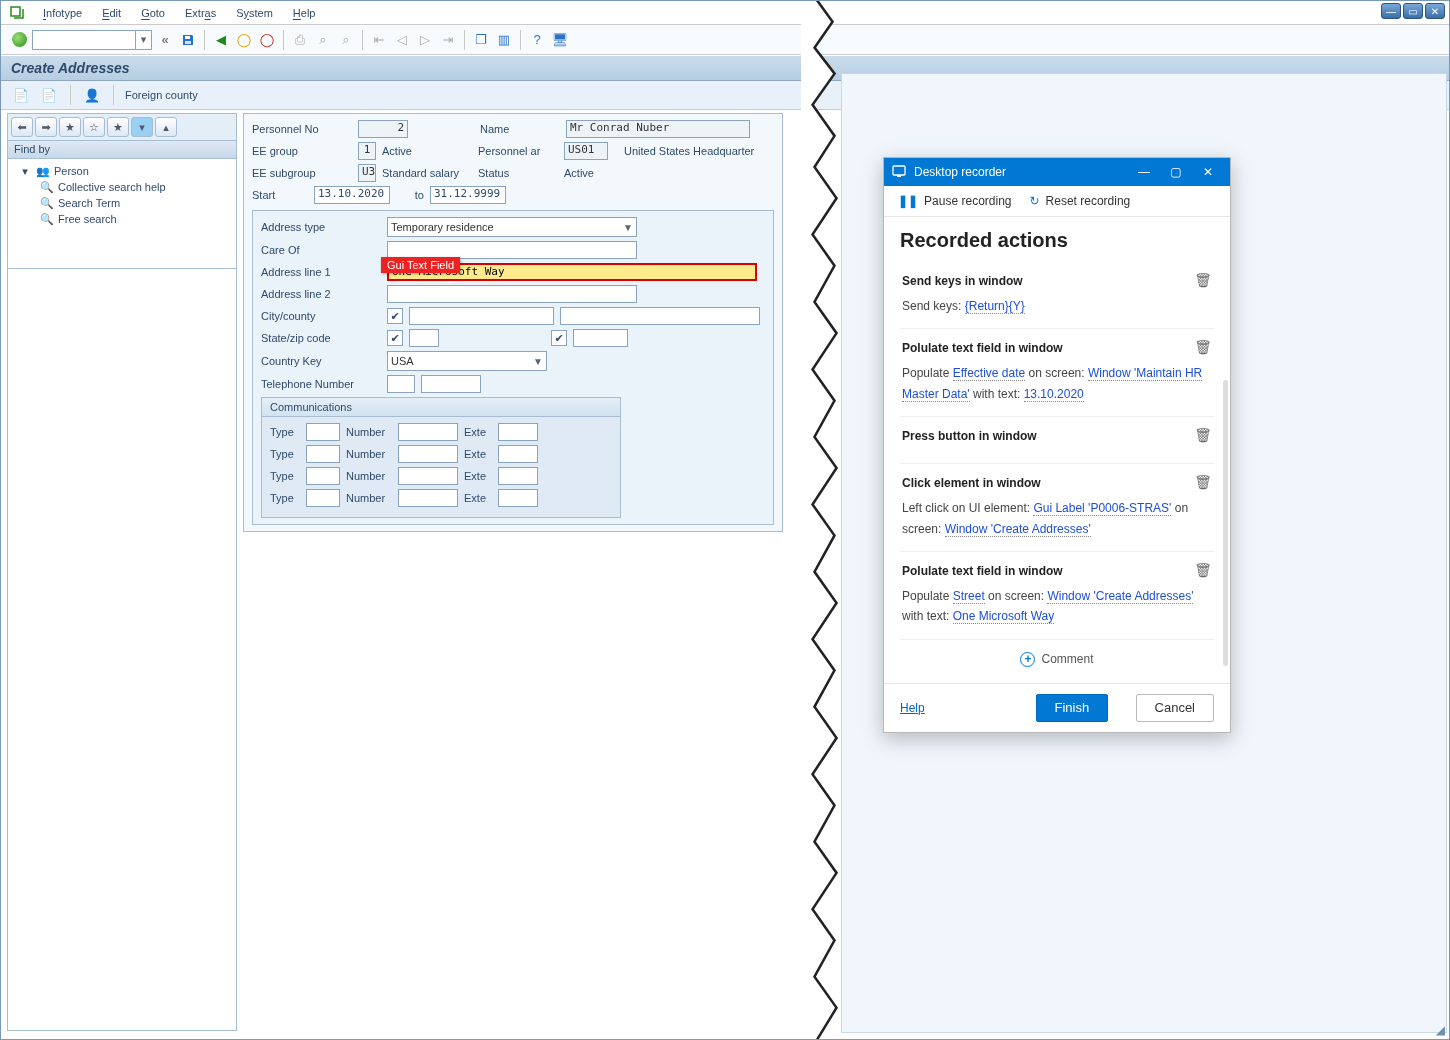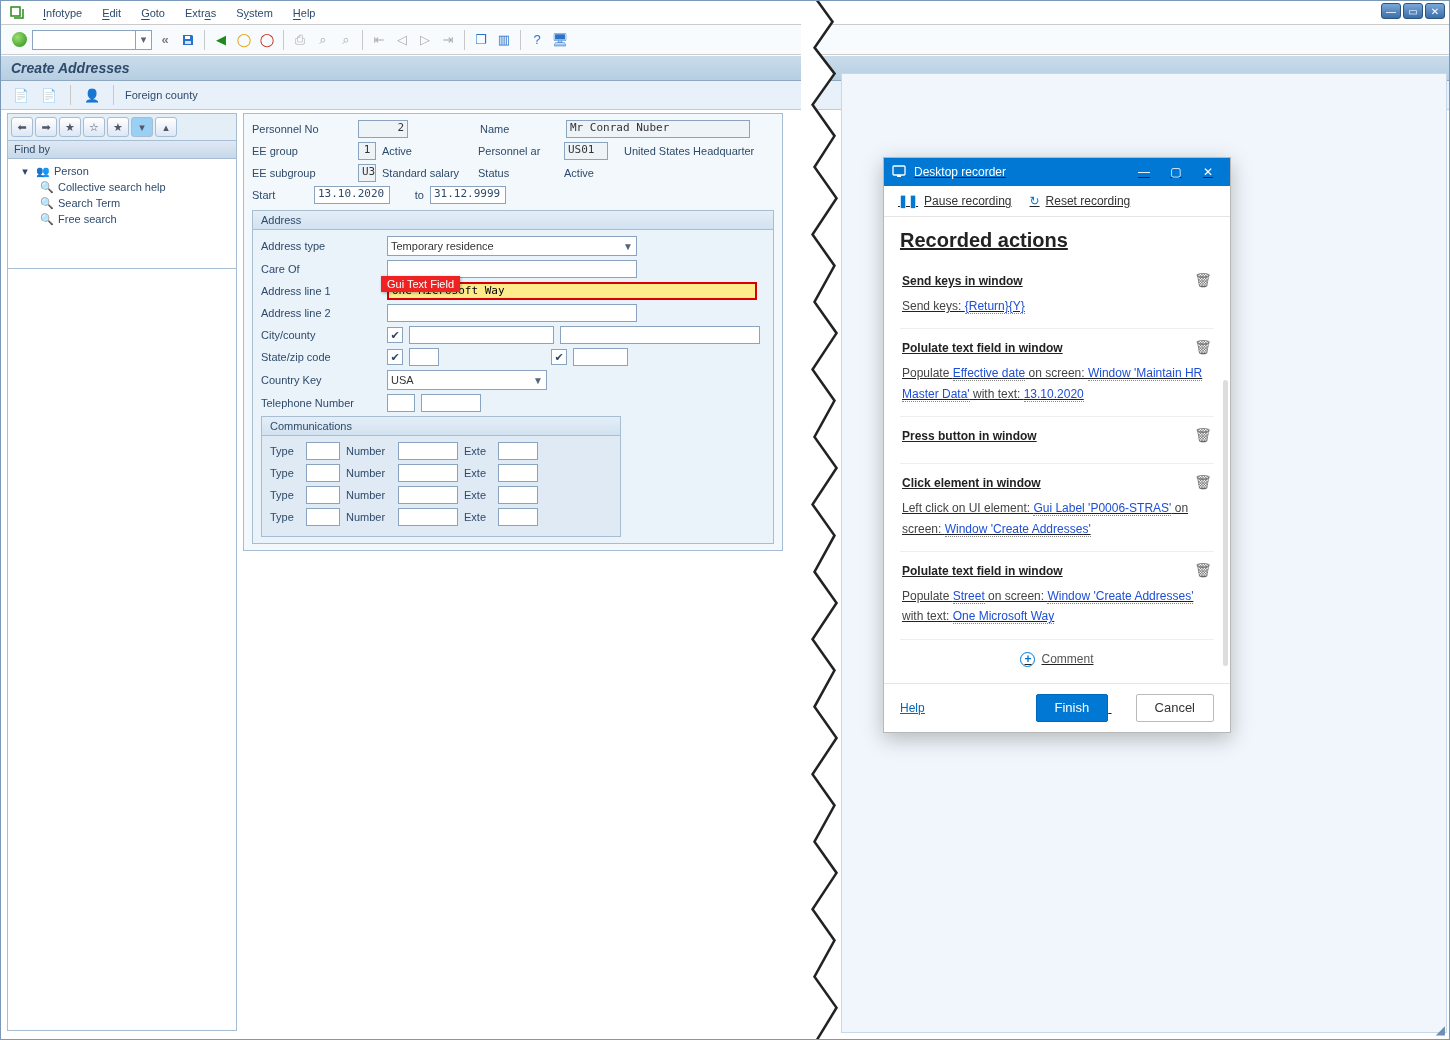--- a/index.html
+++ b/index.html
@@ -118,21 +118,21 @@
   }
   .toolbar-right-win {
     position:absolute; right:4px; top:2px; display:flex; gap:2px;
   }
   .winbtn{width:20px;height:16px;background:linear-gradient(#7aa7d8,#3a6fa8);border:1px solid #2d547e;border-radius:3px;display:flex;align-items:center;justify-content:center;color:#fff;font-size:10px;}
 
   
   .recorder {
     position:absolute; left:882px; top:156px; width:348px;
     background:#fff; border:1px solid #b8b8b8; box-shadow:0 6px 20px rgba(0,0,0,.25);
-    font-family:"Segoe UI", Arial, sans-serif; font-size:12px; color:#222;text-decoration:underline;
+    font-family:"Segoe UI", Arial, sans-serif; font-size:12px; color:#222;
   }
   .rec-title{
     height:28px; background:#0078d4; color:#fff; display:flex; align-items:center;
     padding:0 8px; justify-content:space-between;
   }
   .rec-title .left{display:flex;align-items:center;gap:8px;}
   .rec-title .winbtns{display:flex;gap:4px;}
   .rec-title .wb{width:28px;height:28px;display:flex;align-items:center;justify-content:center;color:#fff;}
   .rec-tools{display:flex;gap:18px;padding:8px 14px;border-bottom:1px solid #e5e5e5;color:#0066bf;align-items:center;}
   .rec-tools .it{display:flex;align-items:center;gap:6px;color:#333;}
@@ -284,21 +284,20 @@
         <span style="color:#2e4a6b">Active</span>
       </div>
       <div class="row">
         <span class="lbl" style="width:56px">Start</span>
         <span class="in" style="width:76px">13.10.2020</span>
         <span style="width:28px;text-align:right;color:#2e4a6b">to</span>
         <span class="in" style="width:76px">31.12.9999</span>
       </div>
 
       <div class="group">
-        <div class="group-title">Address</div>
         <div class="group-body" style="position:relative;">
           <div class="row">
             <span class="lbl" style="width:120px">Address type</span>
             <div class="select" style="width:250px">
               <span>Temporary residence</span>
                 <span class="arrow">▼</span>
             </div>
           </div>
           <div class="row">
             <span class="lbl" style="width:120px">Care Of</span>

